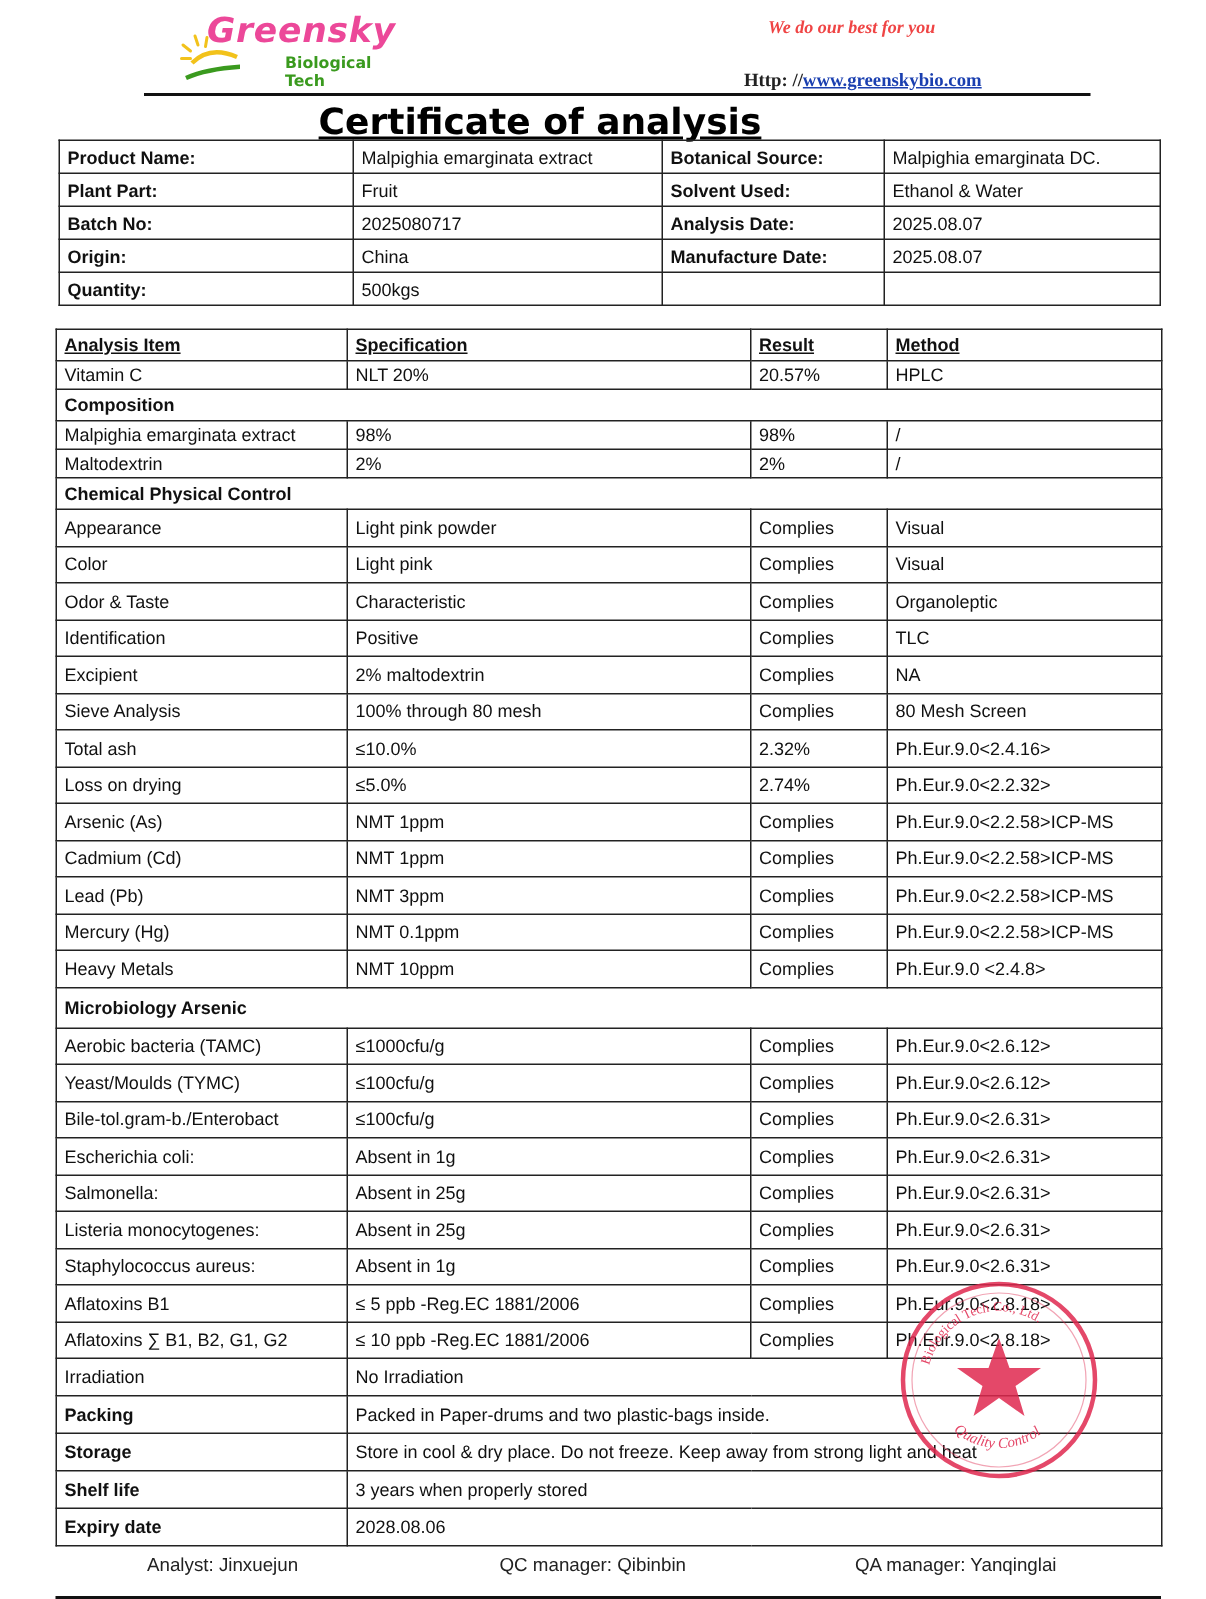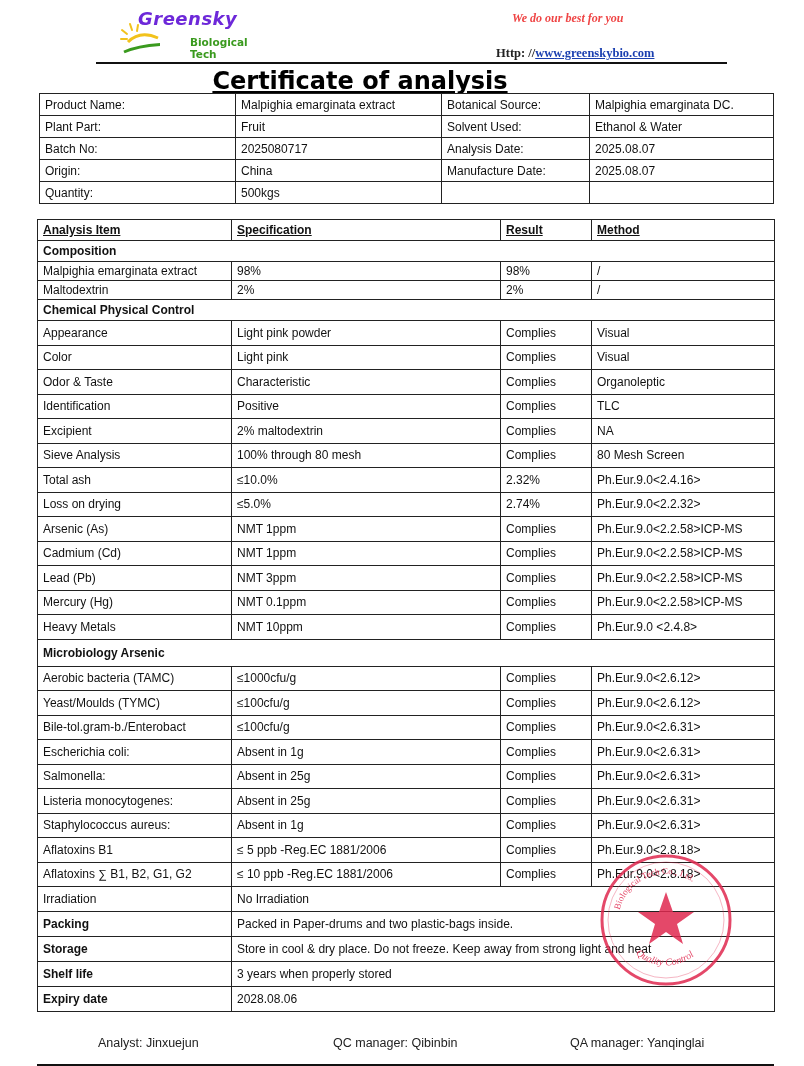--- a/index.html
+++ b/index.html
@@ -1,36 +1,36 @@
 <!DOCTYPE html>
 <html><head>
 <meta charset="utf-8">
 <style>
   * { box-sizing: border-box; margin: 0; padding: 0; }
   html, body { width: 804px; height: 1066px; background: #ffffff; overflow: hidden; }
   body { position: relative; font-family: "Liberation Sans", sans-serif; color: #111; }
 
   .logo { position: absolute; left: 120px; top: 8px; width: 140px; height: 48px; }
-  .logo-title { position: absolute; left: 18px; top: 0; font-family: "DejaVu Sans", sans-serif; font-weight: bold; font-style: italic; font-size: 18px; color: #6d28d9; letter-spacing: 0.5px; }
+  .logo-title { position: absolute; left: 18px; top: 0; font-family: "DejaVu Sans", sans-serif; font-weight: bold; font-style: italic; font-size: 23px; color: #ec4899; letter-spacing: 0.5px; }
   .logo-sub { position: absolute; left: 34px; top: 28px; font-family: "DejaVu Sans", sans-serif; font-weight: bold; font-size: 10.5px; color: #3a9a1e; margin-left: 36px; }
   .logo svg { position: absolute; left: 0; top: 14px; }
 
   .slogan { position: absolute; left: 512px; top: 11px; font-family: "Liberation Serif", serif; font-style: italic; font-weight: bold; font-size: 12px; color: #ef4444; }
   .url { position: absolute; left: 496px; top: 46px; font-family: "Liberation Serif", serif; font-weight: bold; font-size: 12.5px; color: #222; }
   .url a { color: #1a3fb0; text-decoration: underline; }
   .header-rule { position: absolute; left: 96px; top: 62px; width: 631px; height: 2px; background: #111; }
 
   .doc-title { position: absolute; left: 0; width: 720px; top: 67px; text-align: center; font-family: "DejaVu Sans", sans-serif; font-weight: bold; font-size: 24px; color: #000; text-decoration: underline; }
 
   table { border-collapse: collapse; position: absolute; table-layout: fixed; }
   td { border: 1.5px solid #222; font-size: 12px; padding: 0 5px; white-space: nowrap; overflow: hidden; vertical-align: middle; }
 
   .info { left: 39px; top: 93px; width: 734px; }
   .info td { height: 22px; }
-  .info .lbl { font-weight: normal; }
+  .info .lbl { font-weight: bold; }
 
   .main { left: 37px; top: 219px; width: 737px; }
   .main td { height: 24.5px; }
   .main .hdr td { font-weight: bold; height: 21px; text-decoration: underline; }
   .main .tight td { height: 19px; }
   .main .sec td { font-weight: bold; height: 21px; }
   .main .sec.tall td { height: 27px; }
   .main .big td { height: 25px; }
   .main .blabel { font-weight: bold; }
   .c { text-align: left; }
@@ -113,20 +113,26 @@
       <col style="width:91px">
       <col style="width:183px">
     </colgroup>
   <tbody id="analysis-body">
     <tr class="hdr">
       <td>Analysis Item</td>
       <td class="c">Specification</td>
       <td class="c">Result</td>
       <td>Method</td>
     </tr>
+    <tr class="tight">
+      <td>Vitamin C</td>
+      <td class="c">NLT 20%</td>
+      <td class="c">20.57%</td>
+      <td>HPLC</td>
+    </tr>
     <tr class="sec">
       <td colspan="4">Composition</td>
     </tr>
     <tr class="tight">
       <td>Malpighia emarginata extract</td>
       <td class="c">98%</td>
       <td class="c">98%</td>
       <td>/</td>
     </tr>
     <tr class="tight">

